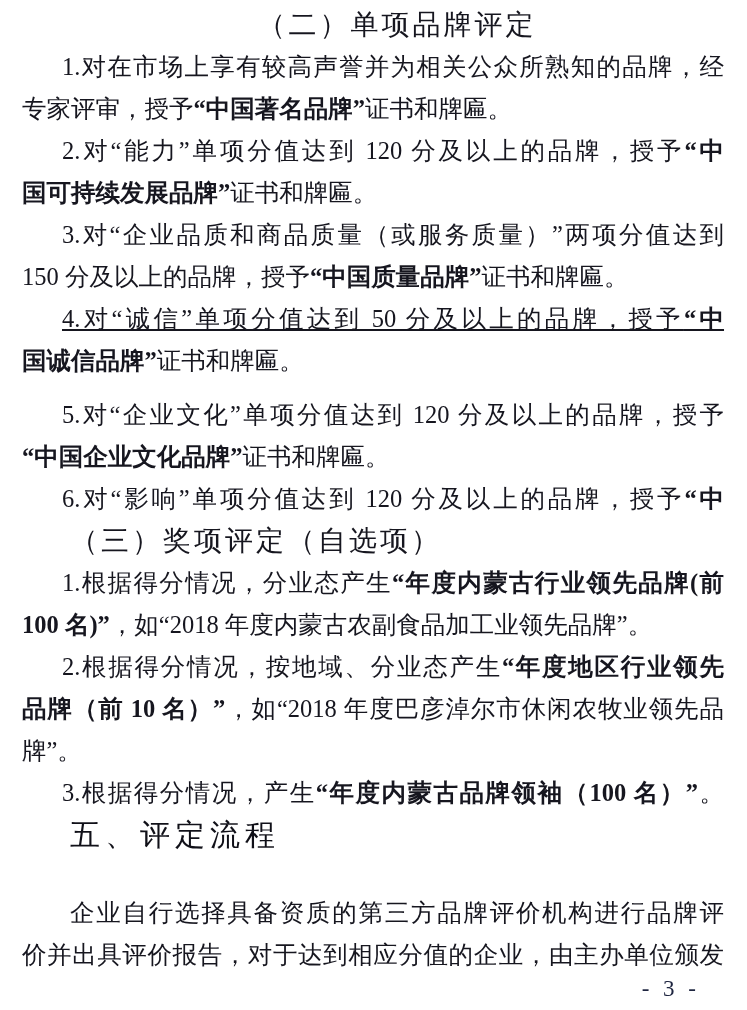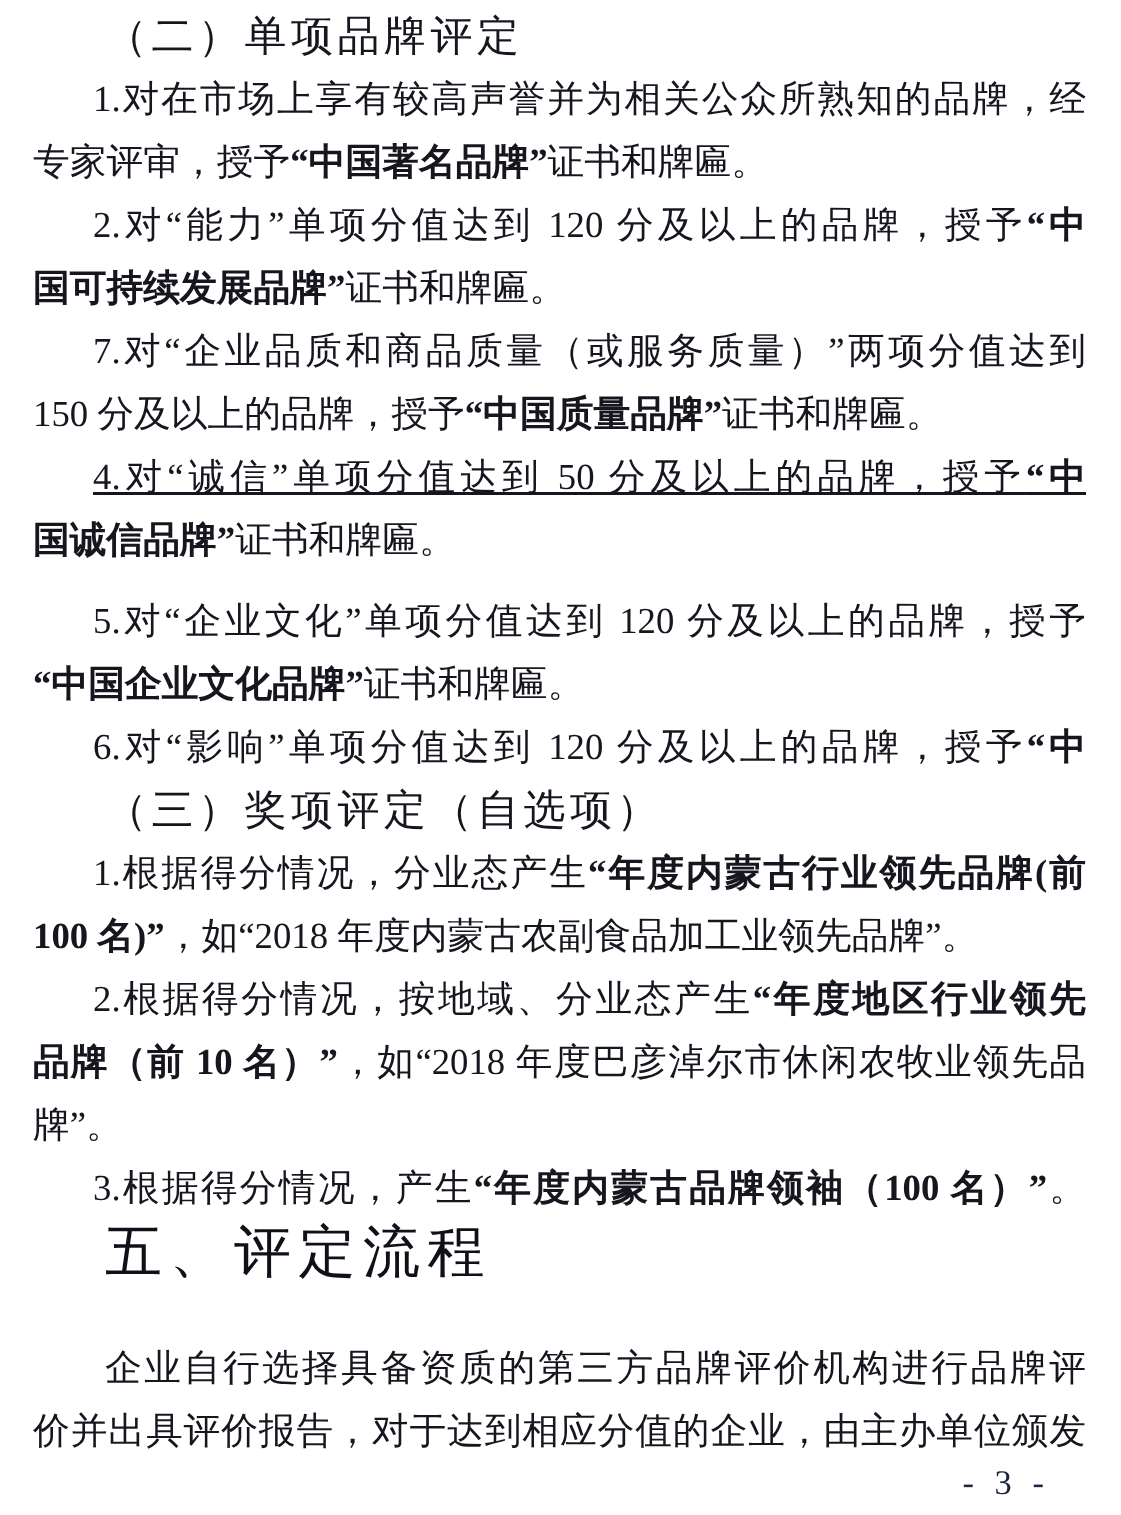--- a/index.html
+++ b/index.html
@@ -36,53 +36,53 @@
   }
   .run { font-weight: 400; }
   .run.bold { font-weight: 700; }
   .heading-kai .line {
     font-size: 28px;
     letter-spacing: 3px;
     font-weight: 500;
   }
   .heading-hei .line {
     font-family: "Liberation Sans", sans-serif;
-    font-size: 38px;
+    font-size: 30px;
     font-weight: 700;
     letter-spacing: 5px;
     color: #101018;
   }
   .footer {
     position: absolute;
     right: 47px;
     bottom: 8px;
     font-size: 23px;
     letter-spacing: 4px;
     color: #1e2540;
     font-family: "Liberation Serif", serif;
   }
 </style>
 </head>
 <body>
 
 <div class="page">
   <div class="content">
       <div class="para heading-kai">
-        <div class="line" style="padding-left: 48px;"><span class="run">（二）单项品牌评定</span></div>
+        <div class="line" style="padding-left: 48px; text-align: center;"><span class="run">（二）单项品牌评定</span></div>
       </div>
       <div class="para body">
         <div class="line full" style="padding-left: 40px;"><span class="run">1.对在市场上享有较高声誉并为相关公众所熟知的品牌，经</span></div>
         <div class="line"><span class="run">专家评审，授予</span><span class="run bold">“中国著名品牌”</span><span class="run">证书和牌匾。</span></div>
       </div>
       <div class="para body">
         <div class="line full" style="padding-left: 40px;"><span class="run">2.对“能力”单项分值达到 120 分及以上的品牌，授予</span><span class="run bold">“中</span></div>
         <div class="line"><span class="run bold">国可持续发展品牌”</span><span class="run">证书和牌匾。</span></div>
       </div>
       <div class="para body">
-        <div class="line full" style="padding-left: 40px;"><span class="run">7.对“企业品质和商品质量（或服务质量）”两项分值达到</span></div>
+        <div class="line full" style="padding-left: 40px;"><span class="run">3.对“企业品质和商品质量（或服务质量）”两项分值达到</span></div>
         <div class="line"><span class="run">150 分及以上的品牌，授予</span><span class="run bold">“中国质量品牌”</span><span class="run">证书和牌匾。</span></div>
       </div>
       <div class="para body">
         <div class="line full" style="padding-left: 40px; text-decoration: underline;"><span class="run">4.对“诚信”单项分值达到 50 分及以上的品牌，授予</span><span class="run bold">“中</span></div>
         <div class="line"><span class="run bold">国诚信品牌”</span><span class="run">证书和牌匾。</span></div>
       </div>
       <div class="para body">
         <div class="line full" style="padding-left: 40px; margin-top: 12px;"><span class="run">5.对“企业文化”单项分值达到 120 分及以上的品牌，授予</span></div>
         <div class="line"><span class="run bold">“中国企业文化品牌”</span><span class="run">证书和牌匾。</span></div>
       </div>

